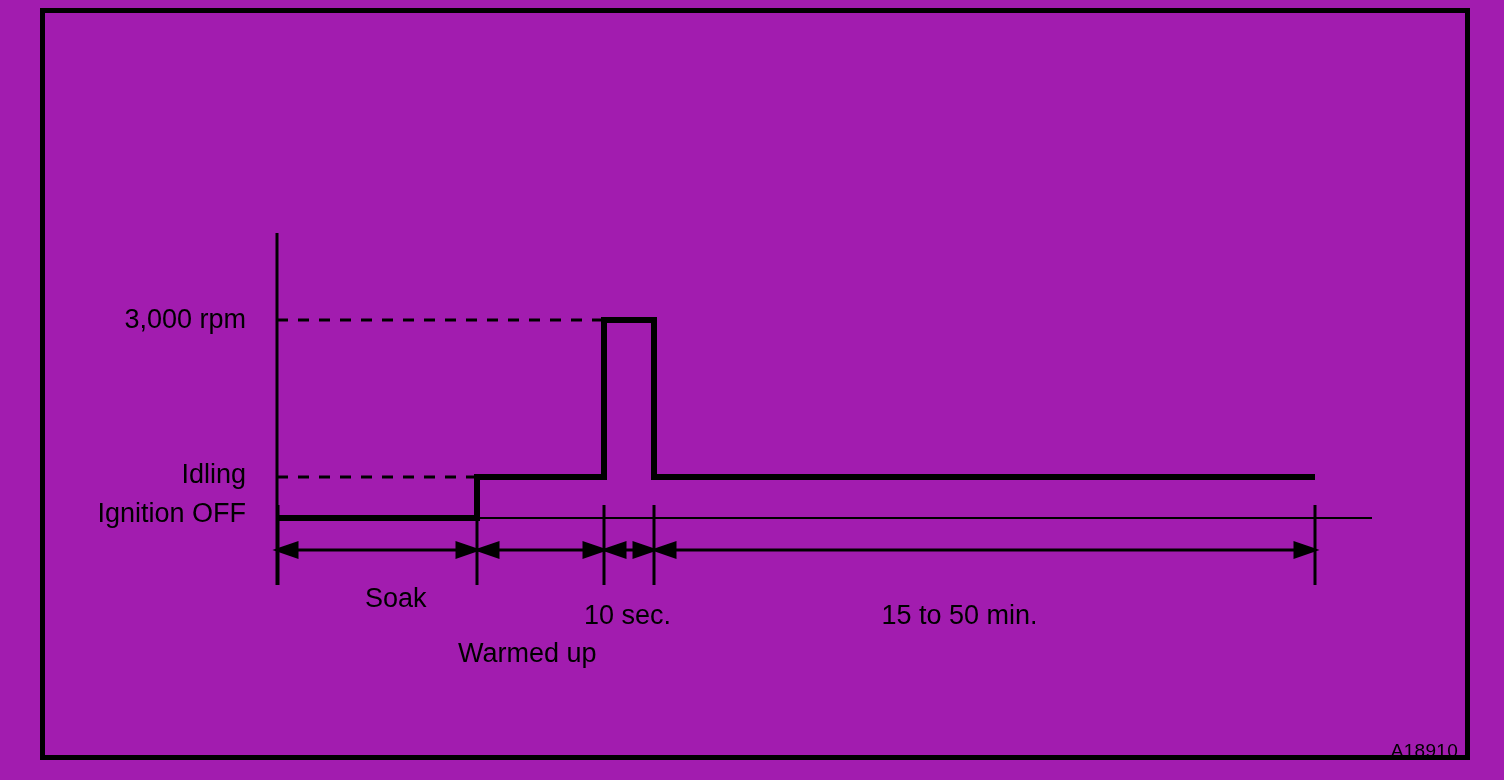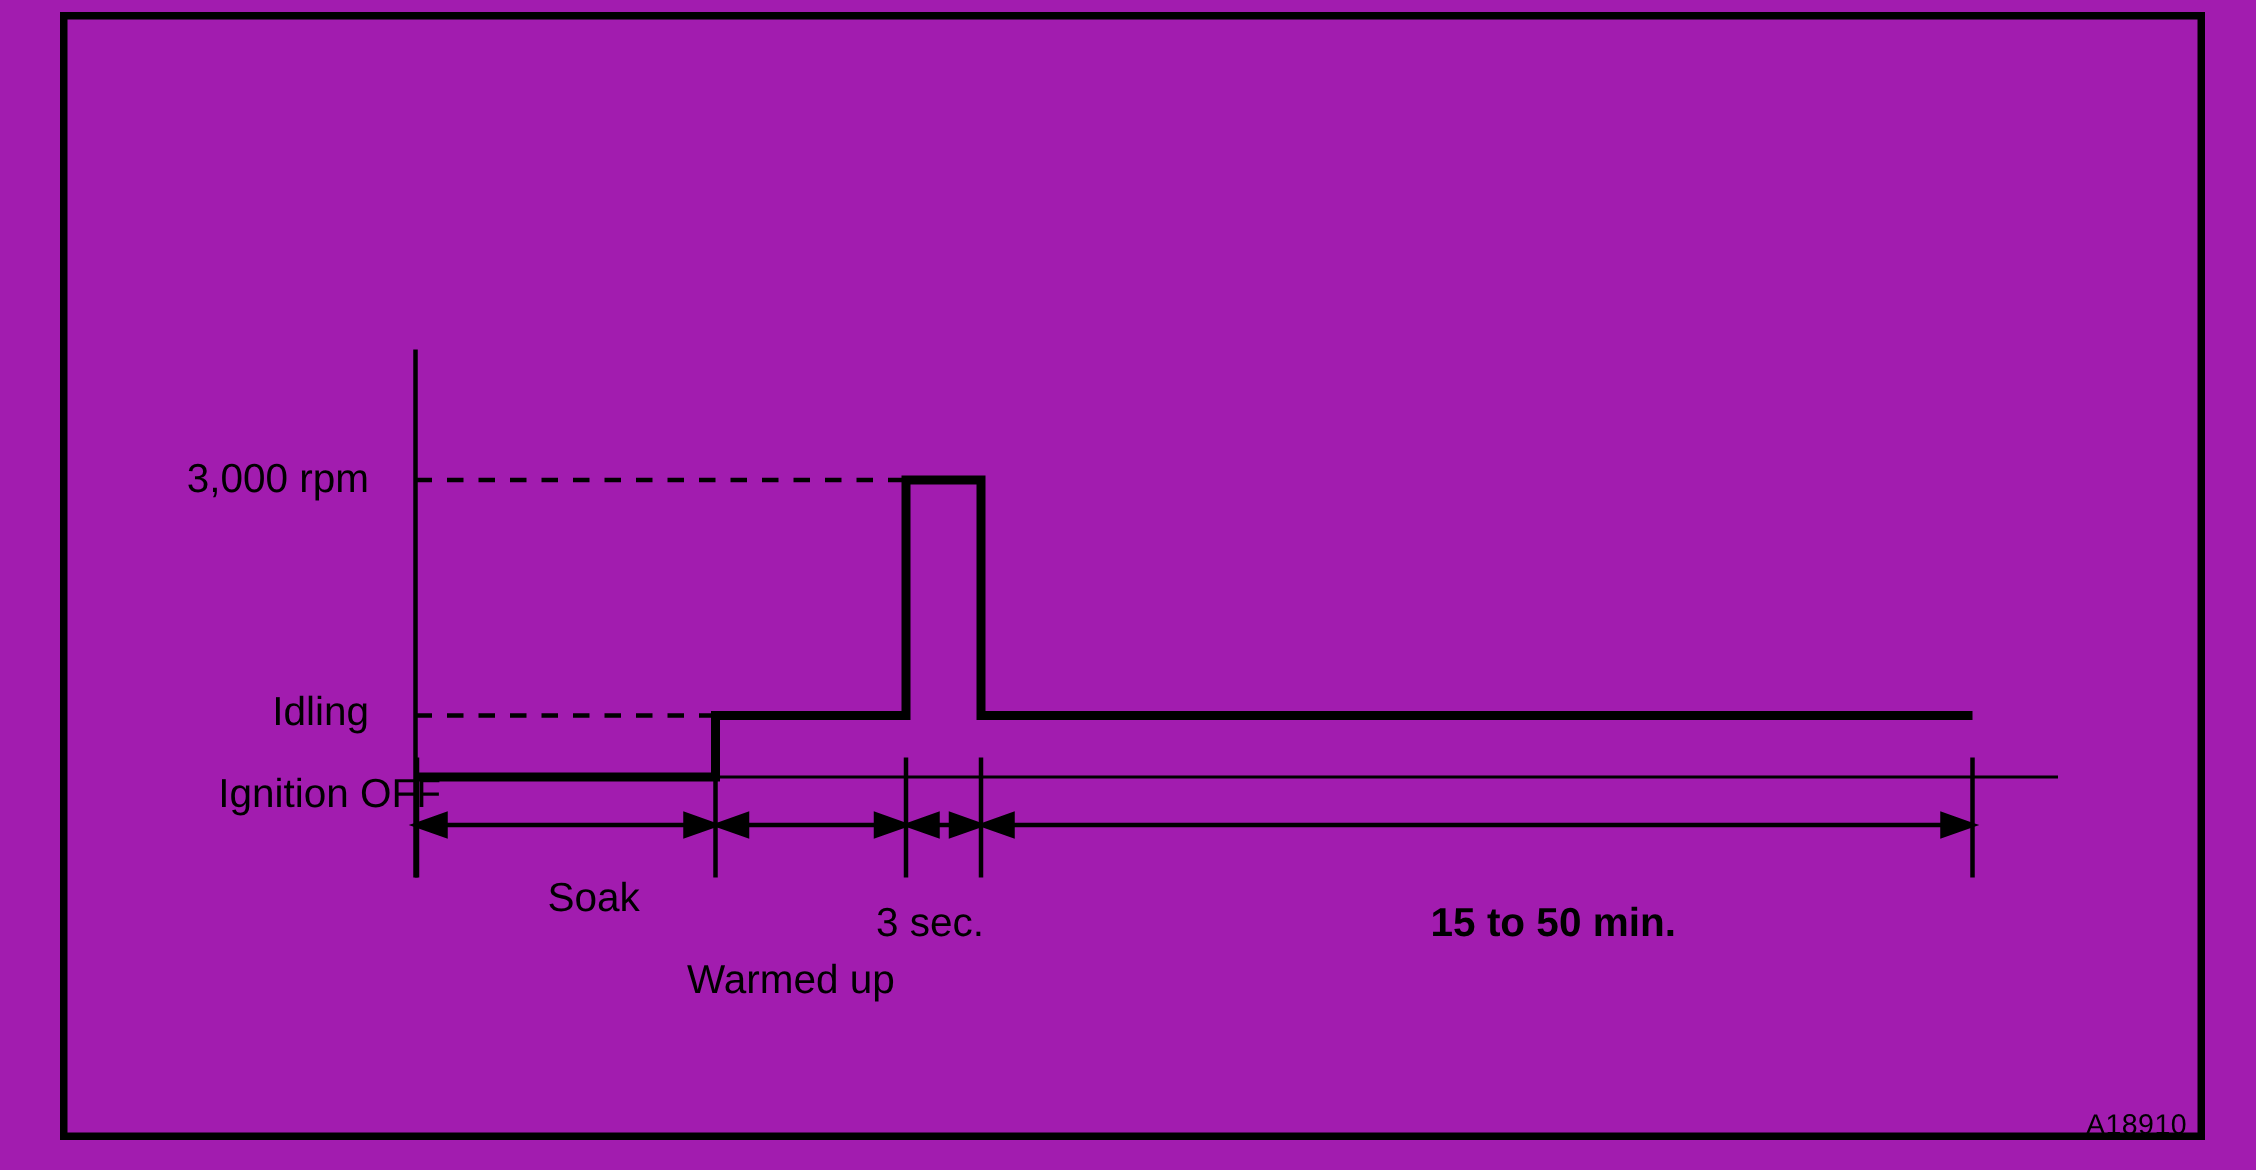--- a/index.html
+++ b/index.html
@@ -42,29 +42,28 @@
   }
   .time-label {
     position: absolute;
     font-size: 27px;
     color: #000000;
     white-space: nowrap;
     line-height: 1.18;
   }
   #label-rpm   { right: 1258px; top: 306px; }
   #label-idling { right: 1258px; top: 461px; text-align: center; }
-  #label-ignition-off { right: 1210px; top: 500px; margin-top: 16px; }
+  #label-ignition-off { right: 1258px; top: 500px; }
   #label-soak { left: 338px; top: 583px; margin-left: 27px; }
   #label-warmed-up { left: 458px; top: 638px; }
   #label-ten-sec { left: 584px; top: 600px; }
   #label-duration {
-    left: 748px;
+    left: 672px;
     top: 600px;
     text-align: left;
-    font-weight: bold;
   }
   #label-duration .dur-head {
     display: block;
     text-align: center;
     width: 575px;
   }
   #figure-id {
     position: absolute;
     right: 46px;
     bottom: 18px;
@@ -120,21 +119,21 @@
   <div class="axis-label" id="label-rpm">3,000 rpm</div>
 
   <div class="axis-label" id="label-idling">Idling</div>
 
   <div class="axis-label" id="label-ignition-off">Ignition OFF</div>
 
   <div class="time-label" id="label-soak">Soak</div>
 
   <div class="time-label" id="label-warmed-up">Warmed up</div>
 
-  <div class="time-label" id="label-ten-sec">3 sec.</div>
+  <div class="time-label" id="label-ten-sec">10 sec.</div>
 
   <div class="time-label" id="label-duration">
     <span class="dur-head">15 to 50 min.</span>
     <br>
   </div>
 
   <div id="figure-id">A18910</div>
 
 </div>
 

